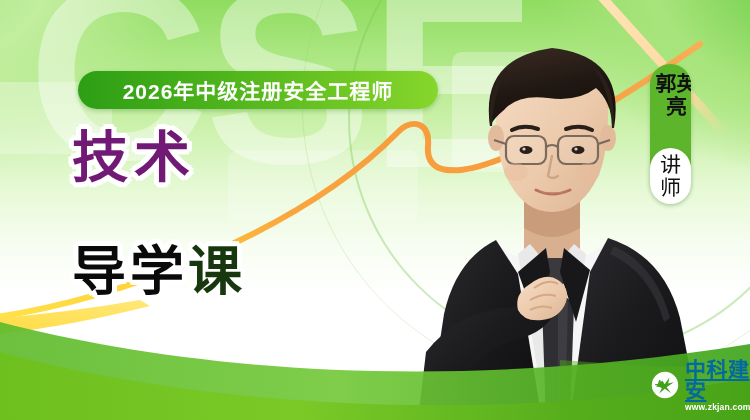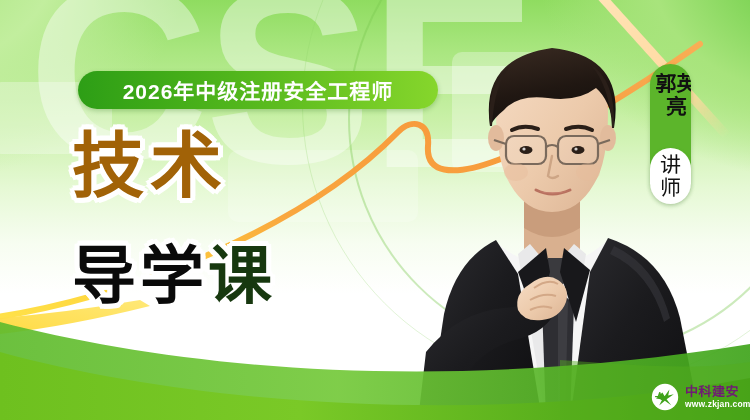--- a/index.html
+++ b/index.html
@@ -112,37 +112,37 @@
     font-weight:700;
     letter-spacing:1px;
     white-space:nowrap;
     font-family:"Liberation Sans","DejaVu Sans",sans-serif;
   }
 
   
   .headline{
     position:absolute;
     left:72px;top:130px;
-    font-size:72px;
+    font-size:56px;
     font-weight:700;
-    color:#a16207;
+    color:#701a75;
     letter-spacing:6px;
     line-height:1;
     white-space:nowrap;
     text-shadow:
       4px 0 0 #fff, -4px 0 0 #fff, 0 4px 0 #fff, 0 -4px 0 #fff,
       3px 3px 0 #fff, -3px 3px 0 #fff, 3px -3px 0 #fff, -3px -3px 0 #fff,
       5px 2px 0 #fff, -5px 2px 0 #fff, 2px 5px 0 #fff, 2px -5px 0 #fff,
       -2px 5px 0 #fff, -2px -5px 0 #fff, 5px -2px 0 #fff, -5px -2px 0 #fff;
     text-align: right;
   }
   .subhead{
     position:absolute;
     left:72px;top:244px;
-    font-size:64px;
+    font-size:54px;
     font-weight:700;
     color:#0a0a0a;
     letter-spacing:4px;
     line-height:1;
     white-space:nowrap;
     text-shadow:
       4px 0 0 #fff, -4px 0 0 #fff, 0 4px 0 #fff, 0 -4px 0 #fff,
       3px 3px 0 #fff, -3px 3px 0 #fff, 3px -3px 0 #fff, -3px -3px 0 #fff,
       5px 2px 0 #fff, -5px 2px 0 #fff, 2px 5px 0 #fff, 2px -5px 0 #fff,
       -2px 5px 0 #fff, -2px -5px 0 #fff, 5px -2px 0 #fff, -5px -2px 0 #fff;
@@ -187,22 +187,23 @@
 
   
   .brand{
     position:absolute;
     left:651px;bottom:9px;
     display:flex;align-items:center;gap:6px;
   }
   .brand-mark{width:28px;height:28px;flex:0 0 28px;}
   .brand-txt{display:flex;flex-direction:column;line-height:1;}
   .brand-name{
-    color:#701a75;font-size:13px;font-weight:700;letter-spacing:.5px;
-    font-family:"Liberation Sans","DejaVu Sans",sans-serif;
+    color:#0369a1;font-size:21px;font-weight:700;letter-spacing:.5px;
+    font-family:"Liberation Sans","DejaVu Sans",sans-serif;
+    text-decoration:underline;
   }
   .brand-url{
     color:#fff;font-size:8.5px;font-weight:700;letter-spacing:.2px;margin-top:2px;
     font-family:"Liberation Sans","DejaVu Sans",sans-serif;
   }
 </style>
 </head>
 <body>
 
 <div id="poster">

